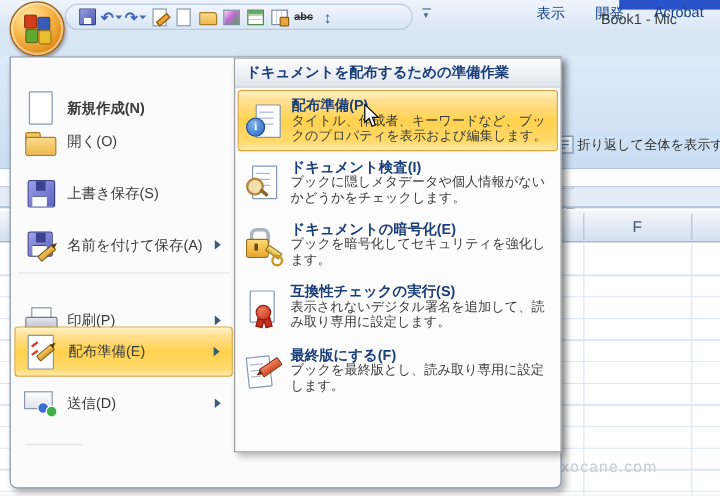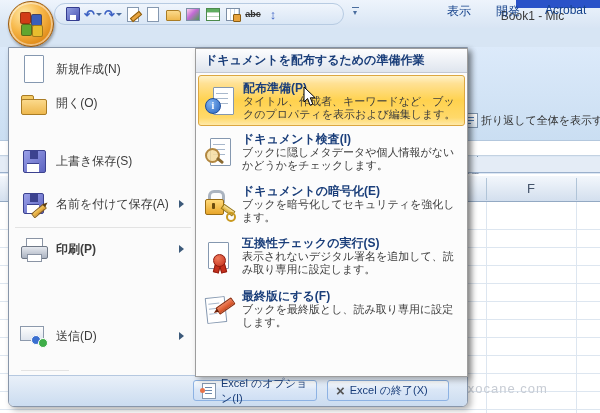--- a/index.html
+++ b/index.html
@@ -260,28 +260,28 @@
     <div class="office-logo">
       <span class="ol-r"></span>
         <span class="ol-b"></span>
         <span class="ol-g"></span>
         <span class="ol-y"></span>
     </div>
   </div>
 
   <div class="menu-frame">
 
-    <div class="menu-item" style="top:0;">
+    <div class="menu-item" style="top:21px;font-weight:bold;">
       <span class="mi-icon">
           <span class="pg" style="left:6px;top:2px;width:18px;height:26px;"></span>
         </span>
       <span class="mlabel">新規作成(N)</span>
     </div>
 
-    <div class="menu-item" style="top:34px;">
+    <div class="menu-item" style="top:49px;">
       <span class="mi-icon">
         <span class="folder-tab"></span>
           <span class="folder-back"></span>
       </span>
       <span class="mlabel">開く(O)</span>
     </div>
 
     <div class="menu-item" style="top:135px;">
       <span class="mi-icon">
         <span class="disk" style="width:19px;height:19px;">
@@ -299,58 +299,53 @@
         <span class="disk">
             <span class="shutter"></span>
             <span class="dlabel"></span>
           </span>
       </span>
       <span class="mlabel">上書き保存(S)</span>
     </div>
 
     <div class="mdivider" style="top:179px;"></div>
 
-    <div class="menu-item" style="top:180px;font-weight:bold;">
+    <div class="menu-item" style="top:198px;">
       <span class="mi-icon">
         <span class="pr-paper"></span>
           <span class="pr-body"></span>
           <span class="pr-out"></span>
       </span>
       <span class="mlabel">印刷(P)</span>
       <span class="flyout-arrow"></span>
     </div>
 
+    <div class="menu-item hl" style="top:224px;">
+      <span class="mi-icon">
+        <span class="pg" style="left:4px;top:2px;width:20px;height:27px;"></span>
+        <span class="tick" style="left:7px;top:9px;"></span>
+        <span class="tick" style="left:7px;top:16px;"></span>
+        <span class="pencil" style="left:11px;top:14px;"></span>
+      </span>
+      <span class="mlabel">配布準備(E)</span>
+      <span class="flyout-arrow"></span>
+    </div>
 
     <div class="menu-item" style="top:267px;">
       <span class="mi-icon">
         <span class="env"></span>
         <span class="person p-blue"></span>
           <span class="person p-green"></span>
       </span>
       <span class="mlabel">送信(D)</span>
       <span class="flyout-arrow"></span>
     </div>
 
     <div class="mdivider short" style="top:322px;"></div>
 
-    <div class="menu-footer">
-      <div class="fbtn" style="left:184px;width:124px;">
-        <span class="fbtn-icon">
-            <i></i>
-            <i></i>
-            <i></i>
-            <b></b>
-          </span>
-        <span>Excel のオプション(I)</span>
-      </div>
-      <div class="fbtn" style="left:318px;width:122px;">
-        <span class="close-glyph">×</span>
-        <span>Excel の終了(X)</span>
-      </div>
-    </div>
   </div>
 
   <div class="submenu">
     <div class="sub-header">ドキュメントを配布するための準備作業</div>
 
     <div class="sub-item hl" style="top:26px;">
       <span class="sicon">
         <span class="pg" style="left:9px;top:2px;width:19px;height:26px;">
             <i style="top:5px;width:12px;"></i>
             <i style="top:10px;width:12px;"></i>

